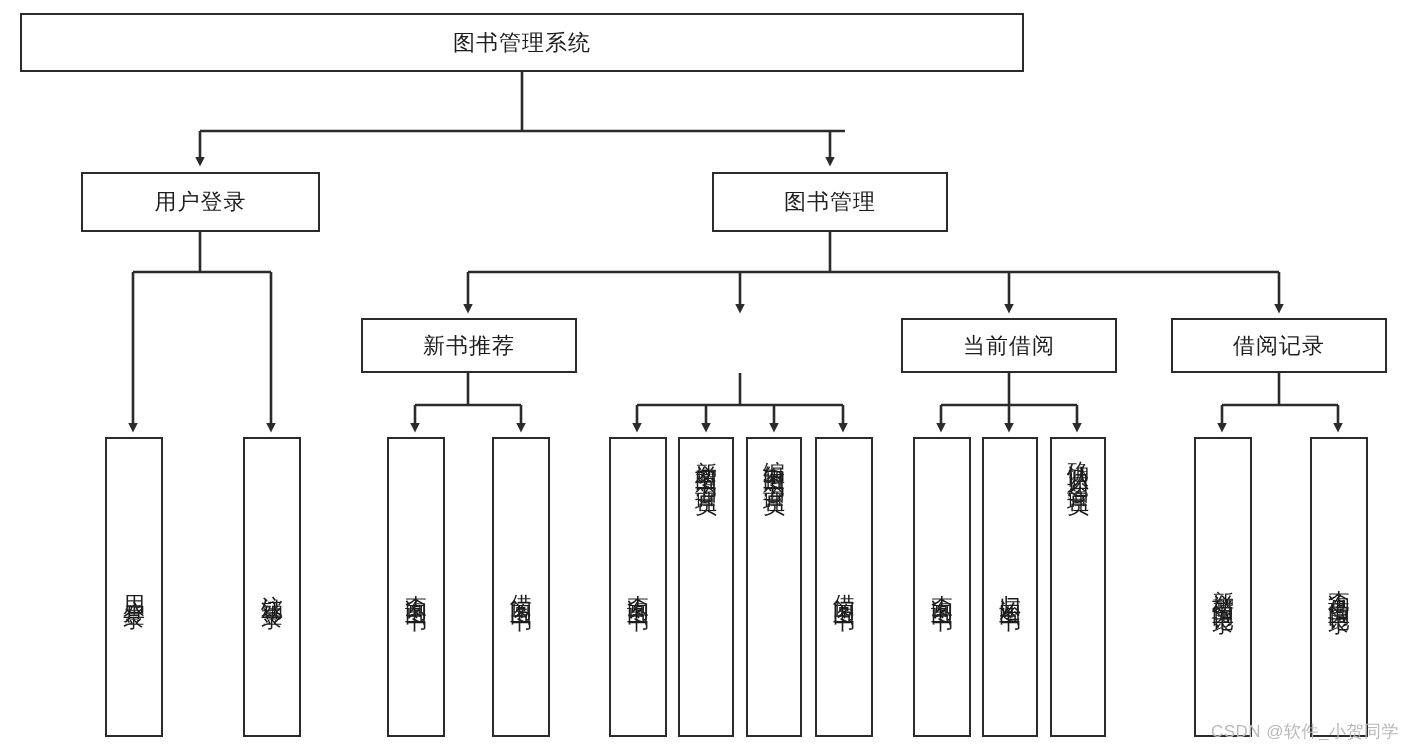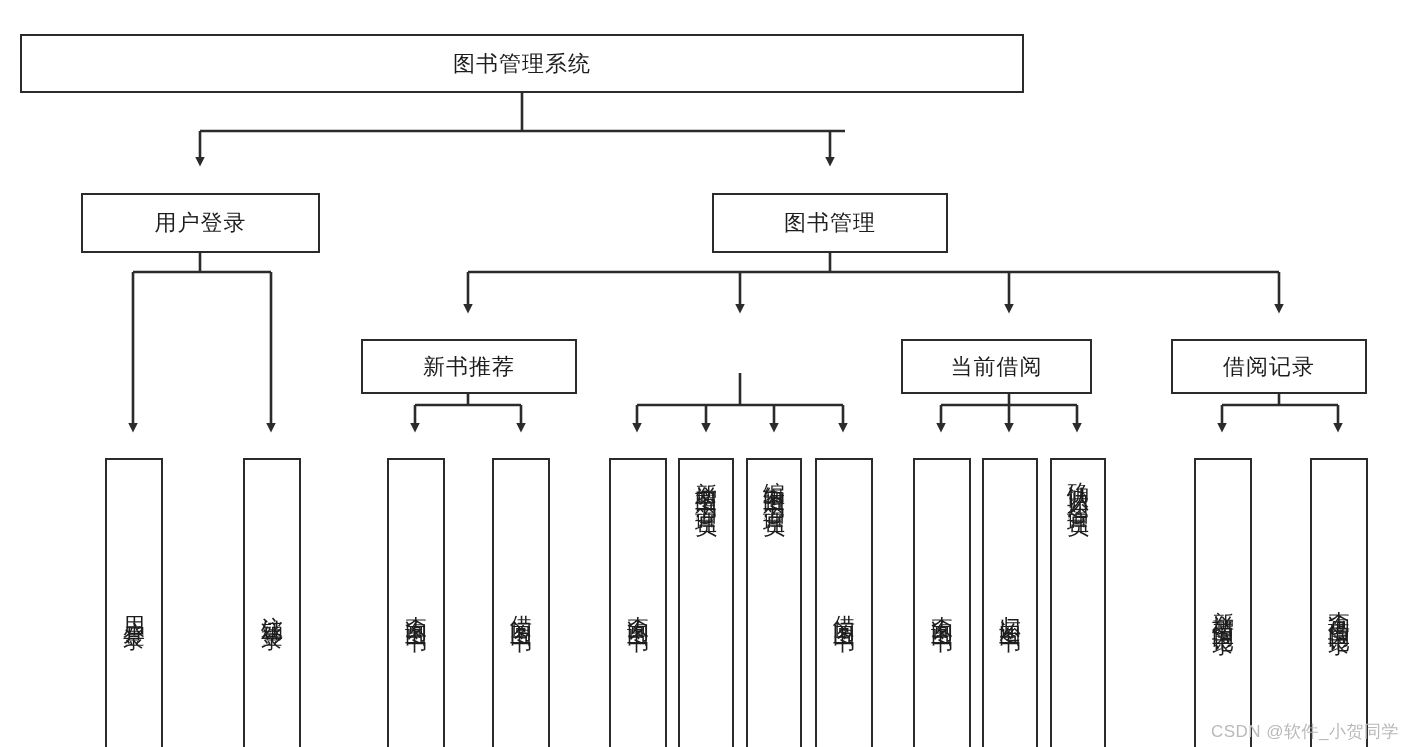--- a/index.html
+++ b/index.html
@@ -2,21 +2,21 @@
 <html><head>
 <meta charset="utf-8">
 <style>
   html,body{margin:0;padding:0;background:#ffffff;}
   body{width:1405px;height:747px;overflow:hidden;
        font-family:"Liberation Sans","DejaVu Sans",sans-serif;}
   #diagram-root{position:relative;width:1405px;height:747px;background:#fff;}
   svg.edges{position:absolute;left:0;top:0;width:1405px;height:747px;pointer-events:none;}
   .node{position:absolute;box-sizing:border-box;border:2.5px solid #2b2b2b;
         background:#ffffff;display:flex;align-items:center;justify-content:center;
-        color:#1d1d1d;margin-top:21px;}
+        color:#1d1d1d;}
   .node .label{display:block;text-align:center;line-height:1.15;white-space:pre;}
   .node.horiz .label{font-size:22px;letter-spacing:1px;}
   .node.vert{align-items:flex-start;justify-content:center;padding-top:4px;}
   .node.vert .label{writing-mode:vertical-rl;text-orientation:upright;
                     font-size:22px;letter-spacing:5px;line-height:1.0;
                     white-space:pre;}
   .node.vert.mid{align-items:center;padding-top:0;}
   .watermark{position:absolute;right:6px;bottom:4px;font-size:17px;color:#b9b9b9;
              letter-spacing:.5px;white-space:nowrap;}
 </style>
@@ -82,24 +82,24 @@
   <div class="node horiz" style="left:81px;top:172px;width:239px;height:60px;">
     <span class="label">用户登录</span>
   </div>
   <div class="node horiz" style="left:361px;top:318px;width:216px;height:55px;">
     <span class="label">新书推荐</span>
   </div>
 
   <div class="node horiz" style="left:712px;top:172px;width:236px;height:60px;">
     <span class="label">图书管理</span>
   </div>
-  <div class="node horiz" style="left:901px;top:318px;width:191px;height:55px;">
+  <div class="node horiz" style="left:901px;top:318px;width:216px;height:55px;">
     <span class="label">当前借阅</span>
   </div>
-  <div class="node horiz" style="left:1171px;top:318px;width:196px;height:55px;">
+  <div class="node horiz" style="left:1171px;top:318px;width:216px;height:55px;">
     <span class="label">借阅记录</span>
   </div>
 
   <div class="node vert mid" style="left:105px;top:437px;width:58px;height:300px;">
     <span class="label">用户登录</span>
   </div>
   <div class="node vert mid" style="left:243px;top:437px;width:58px;height:300px;">
     <span class="label">注销登录</span>
   </div>
 

